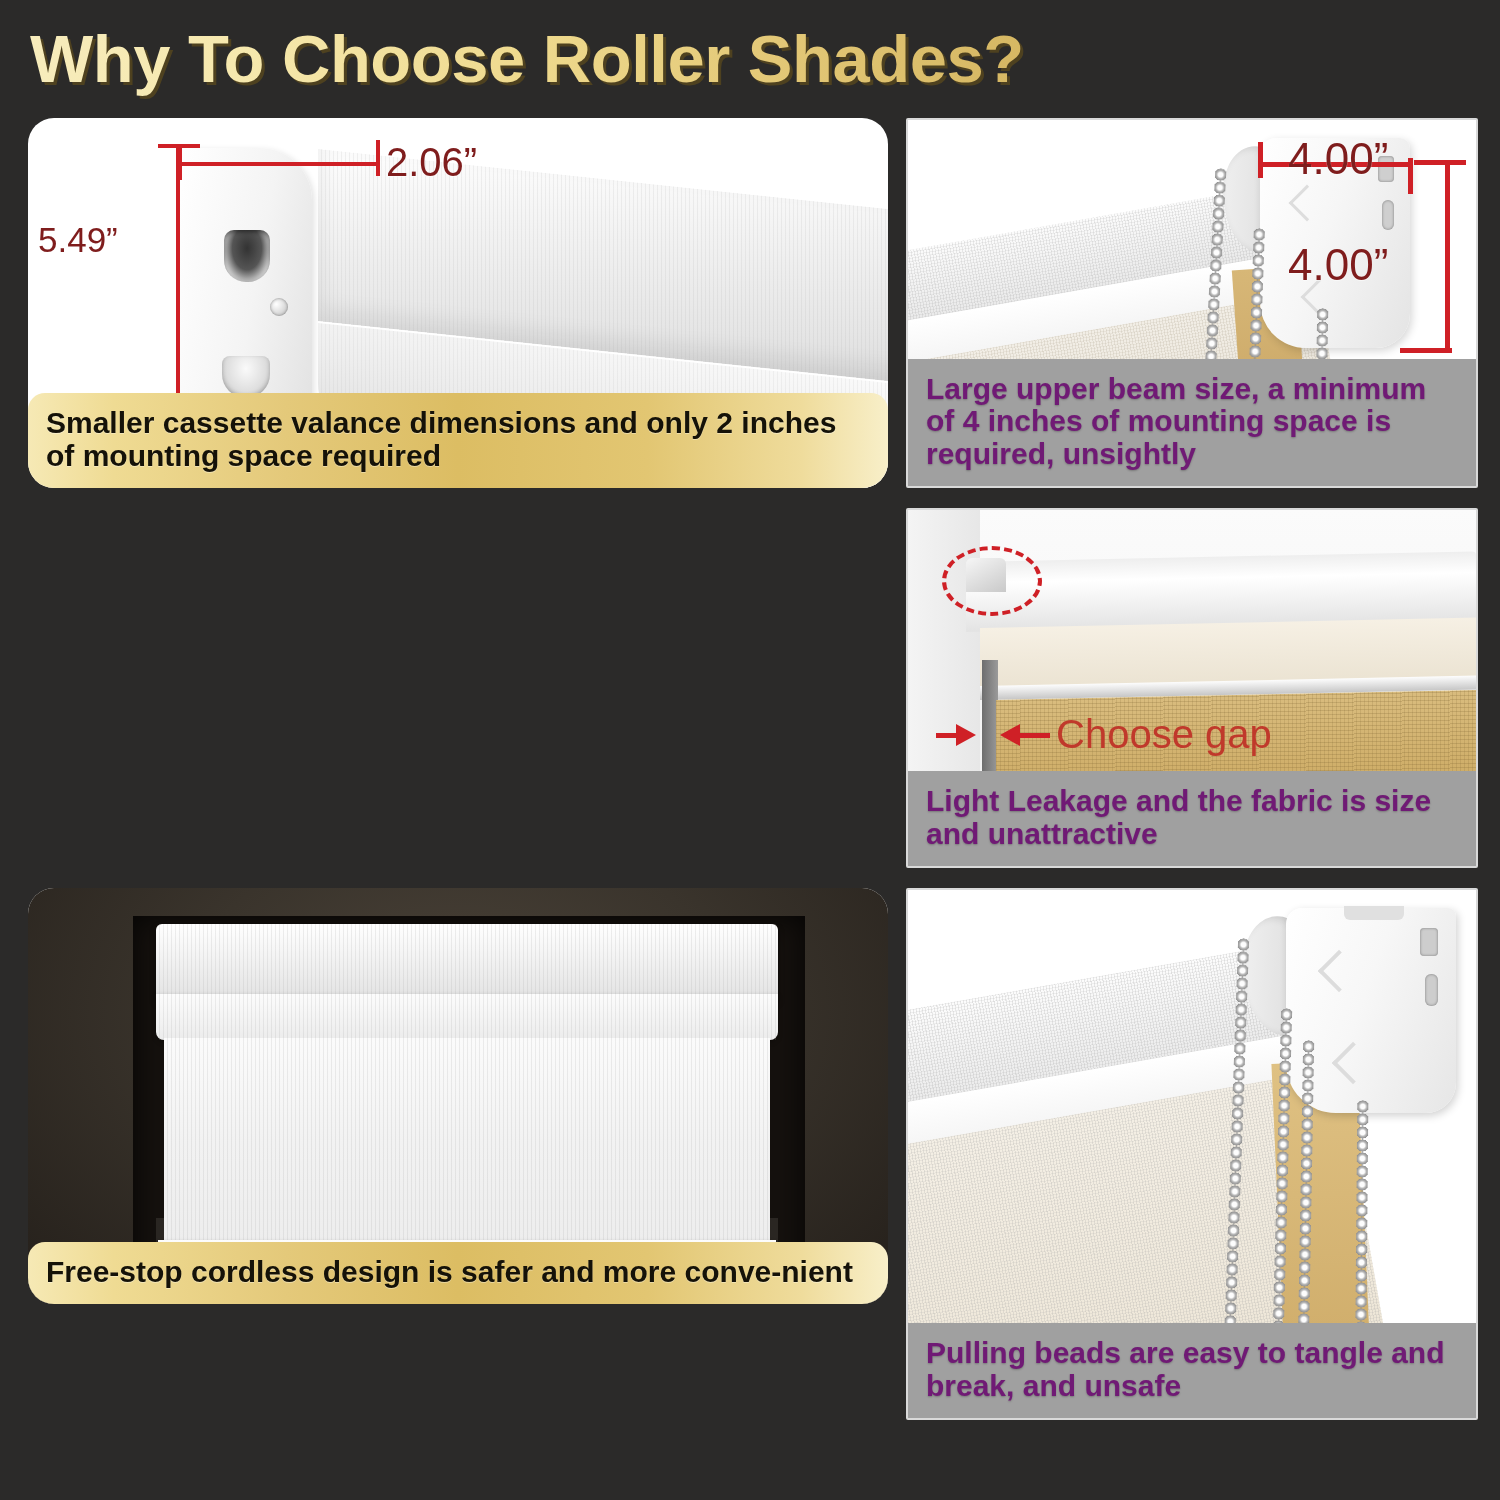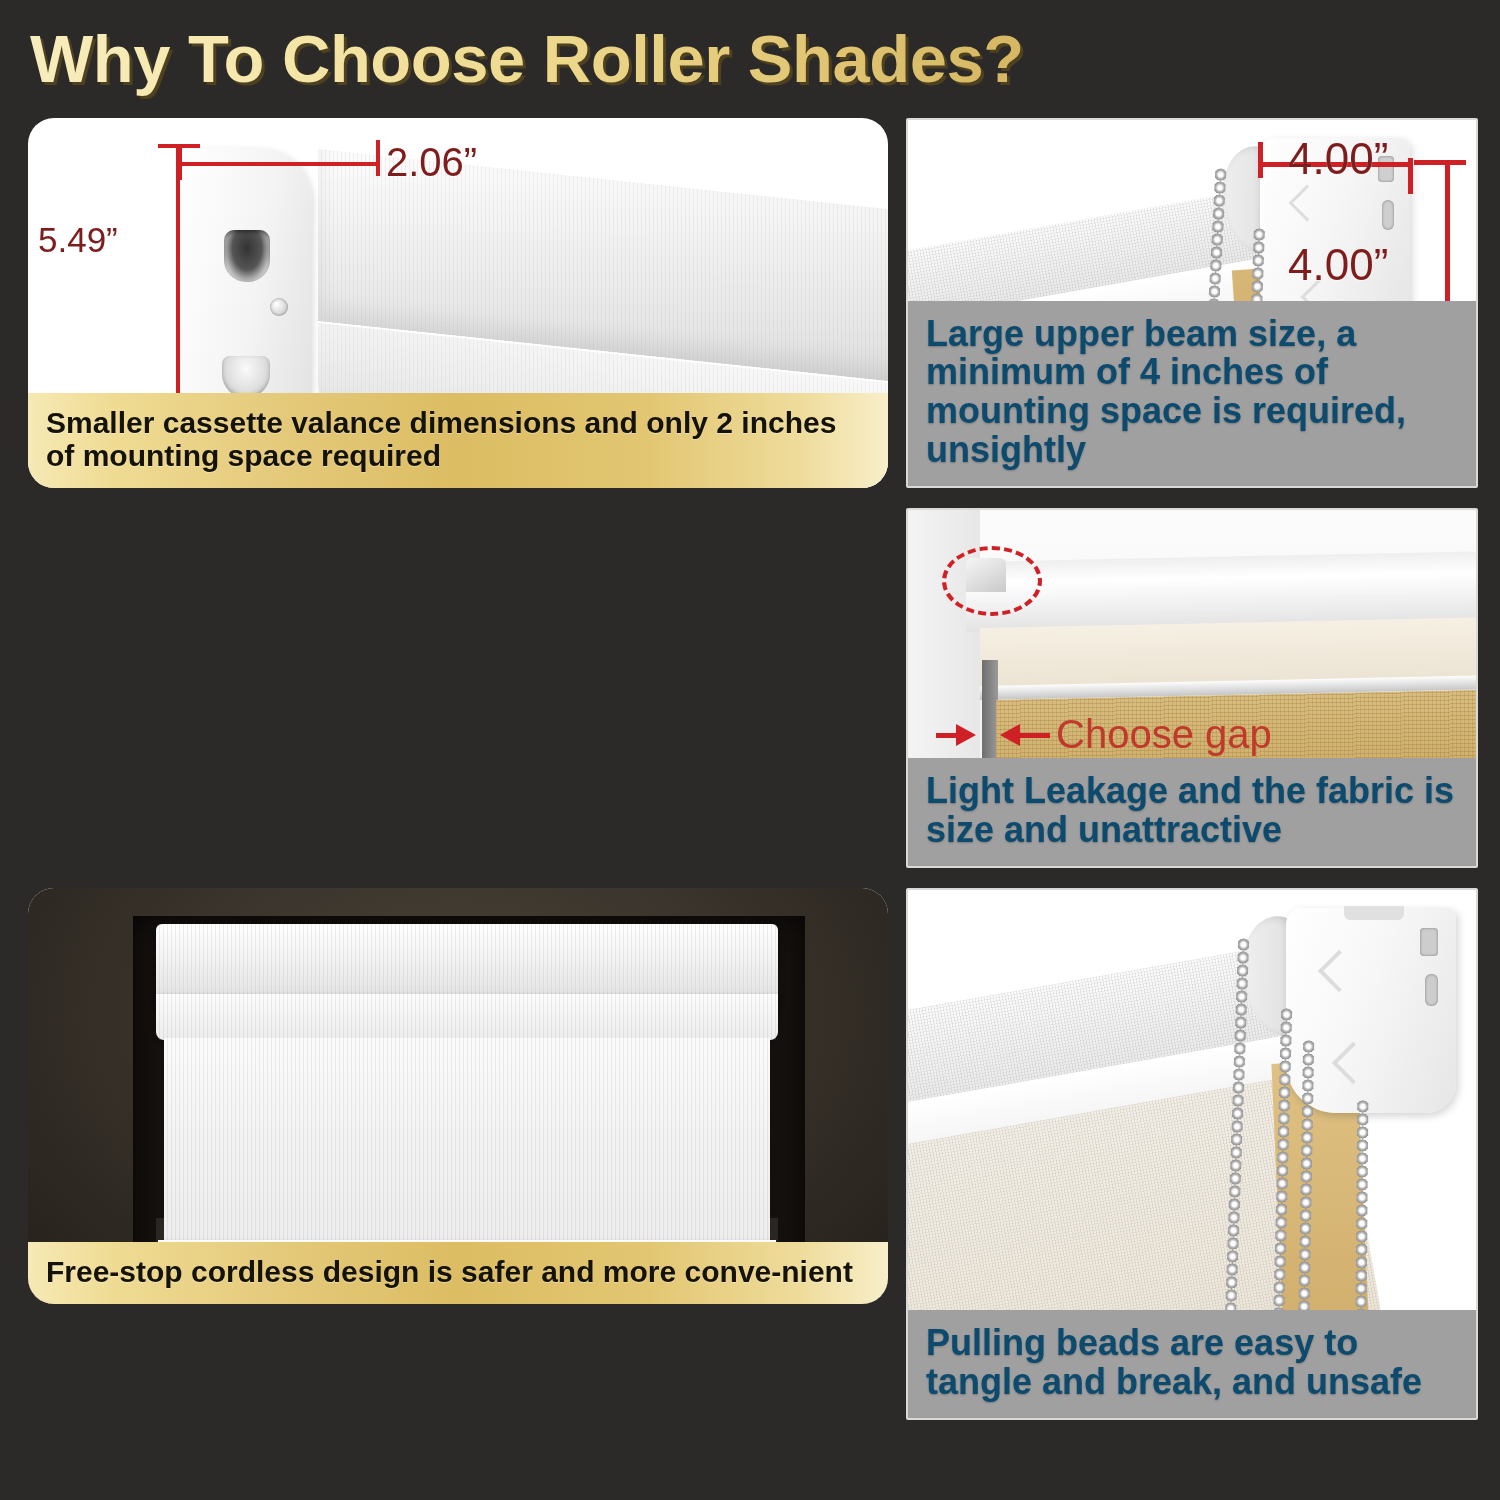--- a/index.html
+++ b/index.html
@@ -68,25 +68,26 @@
     font-weight: bold;
     line-height: 1.08;
   }
   .caption.gold {
     background: linear-gradient(90deg,
        #f6e9b5 0%, #efdb93 10%, #e4c97a 30%,
        #dcbd63 50%, #e2c672 72%, #efdc9c 90%, #f8efc9 100%);
     color: #151208;
     font-size: 30px;
     text-shadow: 0 1px 0 rgba(255,255,255,.35);
+    border-radius: 17px;
   }
   .caption.grey {
     background: #a0a0a0;
-    color: #0c4a6e;
-    font-size: 36px;
+    color: #701a75;
+    font-size: 30px;
     text-shadow: 0 1px 2px rgba(0,0,0,.25);
   }
 
   
   #p1 { left: 28px;  top: 118px; width: 860px; height: 370px; }
   #p2 { left: 906px; top: 118px; width: 572px; height: 370px; }
   #p3 { left: 28px;  top: 508px; width: 860px; height: 360px; }
   #p4 { left: 906px; top: 508px; width: 572px; height: 360px; }
   #p5 { left: 28px;  top: 888px; width: 860px; height: 416px; }
   #p6 { left: 906px; top: 888px; width: 572px; height: 532px; }

